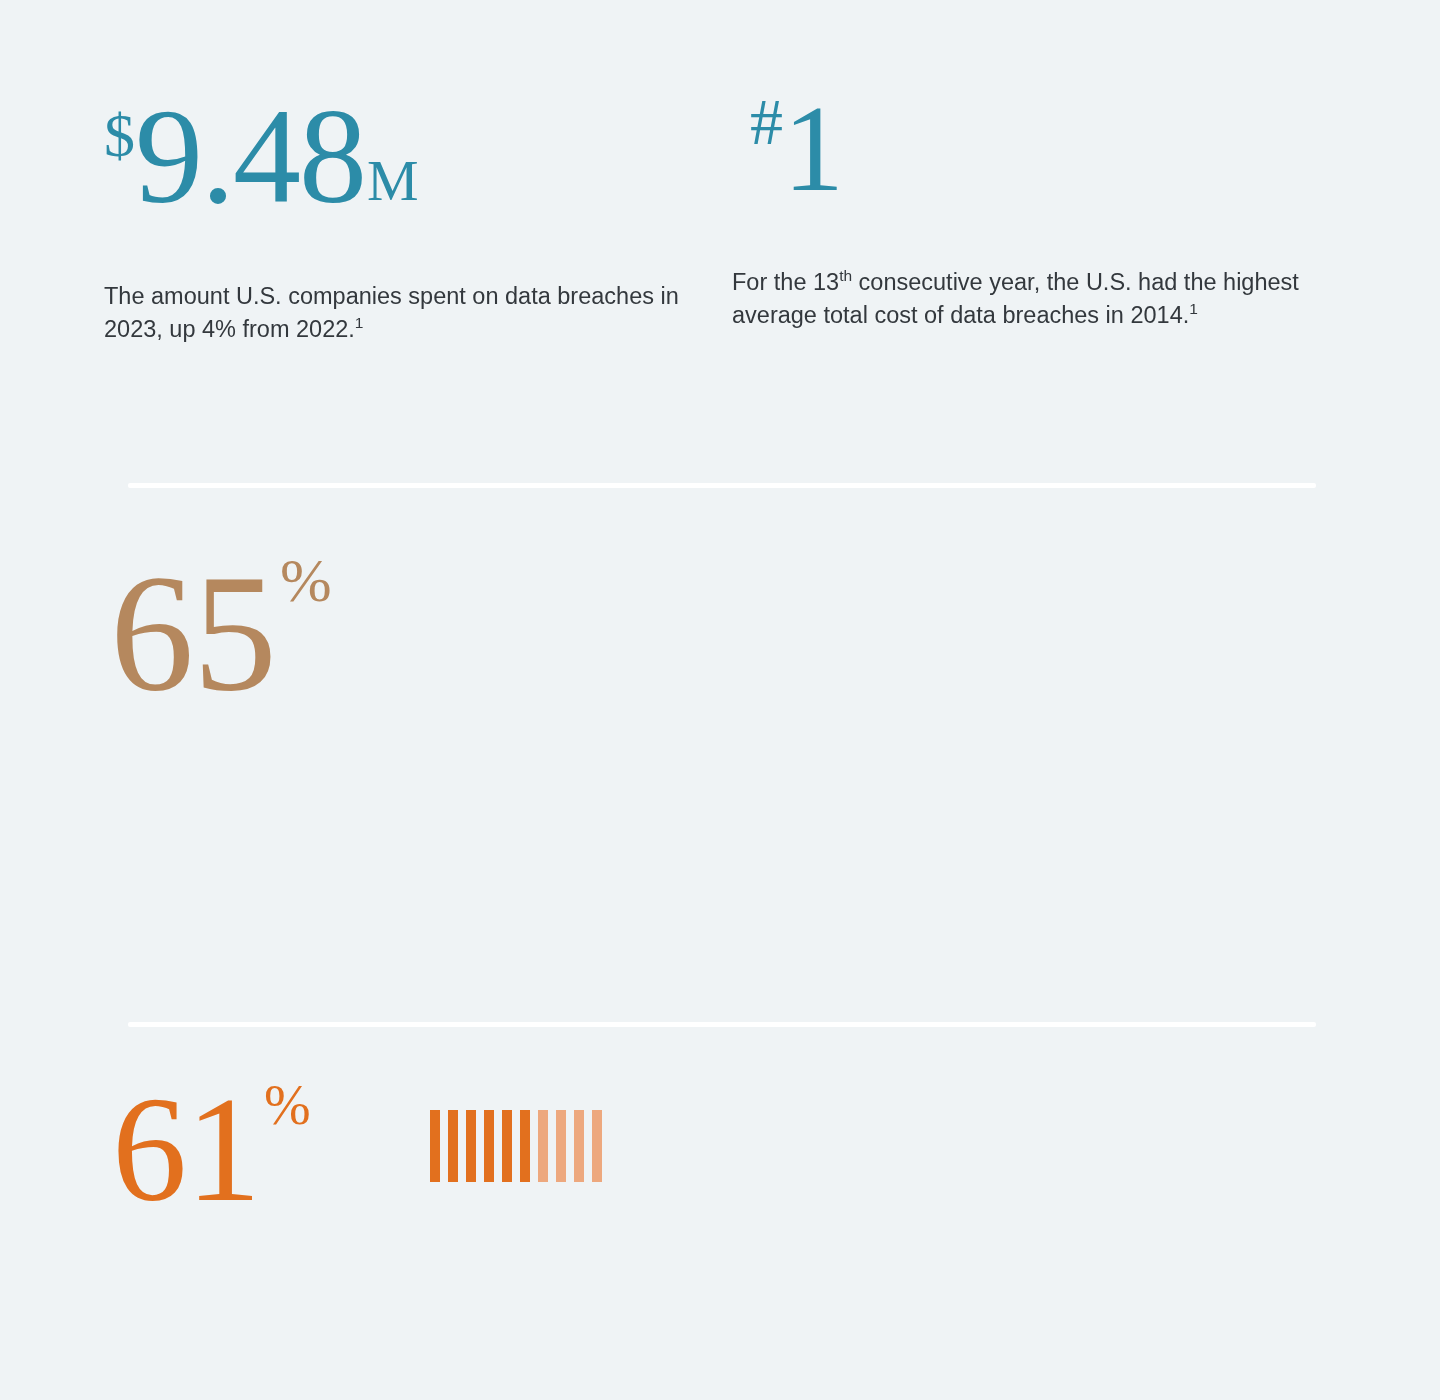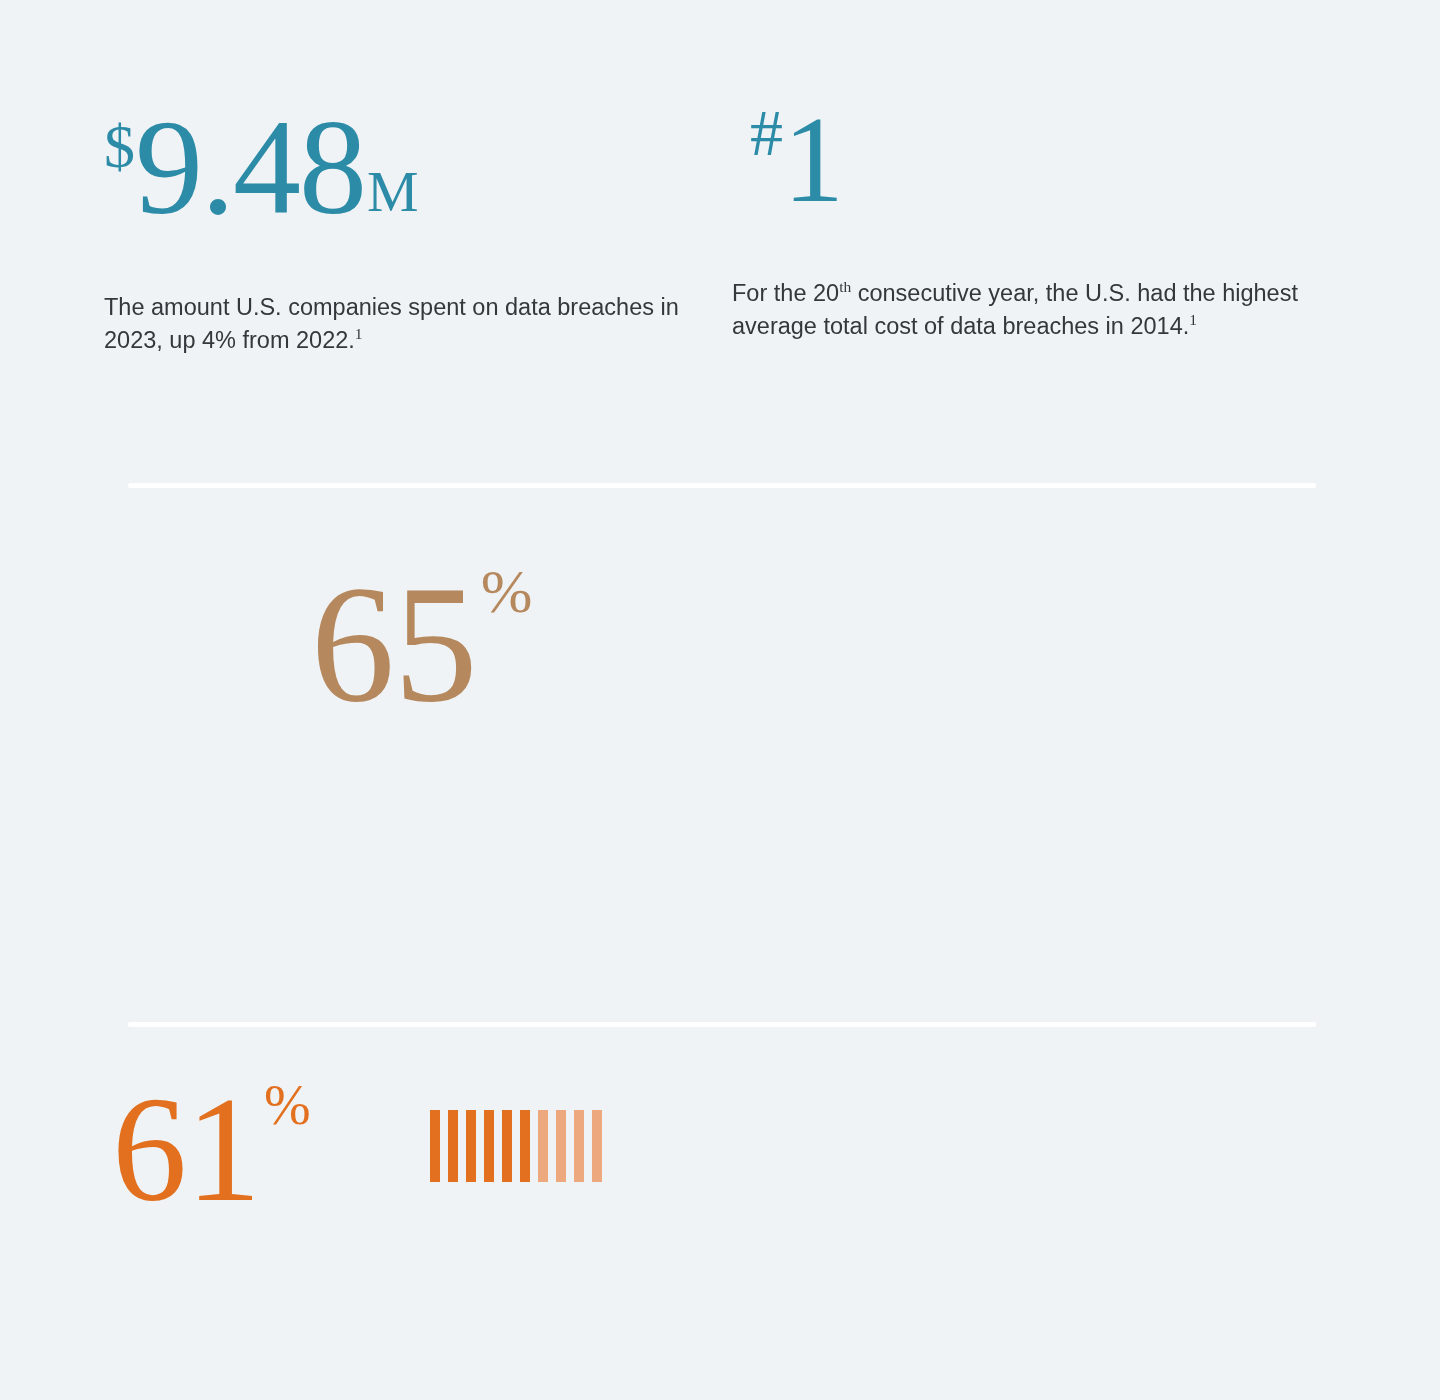--- a/index.html
+++ b/index.html
@@ -36,21 +36,20 @@
   .stat-col.left  { width: 628px; }
   .stat-col.right { width: 648px; }
 
   
   .figure {
     font-family: "Liberation Serif", serif;
     font-weight: 400;
     line-height: 1;
     white-space: nowrap;
     display: block;
-    margin-top: 11px;
   }
   .figure .prefix,
   .figure .suffix {
     font-family: "Liberation Serif", serif;
   }
 
   
   .figure.teal { color: #2c8ca8; }
   .figure.tan  { color: #b5885e; }
   .figure.orange { color: #e2701e; }
@@ -100,21 +99,20 @@
     font-family: "Liberation Sans", sans-serif;
     font-size: 23.5px;
     line-height: 1.42;
     color: #33383d;
     max-width: 600px;
   }
   .caption sup {
     font-size: 0.66em;
     line-height: 0;
     vertical-align: super;
-    font-family: Liberation Serif, serif;
   }
 
   
   .divider-wrap {
     width: 1440px;
     padding-left: 128px;
     box-sizing: border-box;
   }
   .divider {
     width: 1188px;
@@ -136,21 +134,21 @@
     display: block;
   }
 
   
   #row-1 { position: absolute; top: 88px;  left: 0; }
   #row-1 .caption { margin-top: 56px; }
   #row-1 .fig-rank { margin-left: 18px; }
 
   #row-div-1 { position: absolute; top: 483px; left: 0; }
 
-  #row-2 { position: absolute; top: 548px; left: 0; text-align: center; }
+  #row-2 { position: absolute; top: 548px; left: 0; }
   #row-2 .stat-col.left .figure  { margin-left: 6px; }
   #row-2 .stat-col.right .figure { margin-left: 10px; }
   #row-2 .caption { margin-top: 36px; }
 
   #row-div-2 { position: absolute; top: 1022px; left: 0; }
 
   #row-3 { position: absolute; top: 1092px; left: 8px; }
   #row-3 .stat-col.left {
     display: flex;
     align-items: flex-start;
@@ -183,21 +181,21 @@
       <p class="caption">
         <span>The amount U.S. companies spent on data breaches in 2023, up 4% from 2022.</span><sup>1</sup>
       </p>
     </div>
 
     <div class="stat-col right">
       <span class="figure teal fig-rank">
         <span class="prefix">#</span><span class="value">1</span>
       </span>
       <p class="caption">
-        <span>For the 20</span><sup>th</sup><span> consecutive year, the U.S. had the highest average total cost of data breaches in 2014.</span><sup>1</sup>
+        <span>For the 13</span><sup>th</sup><span> consecutive year, the U.S. had the highest average total cost of data breaches in 2014.</span><sup>1</sup>
       </p>
     </div>
 
   </div>
 
   <div class="divider-wrap" id="row-div-1">
     <div class="divider"></div>
   </div>
 
   <div class="stat-row" id="row-2">

